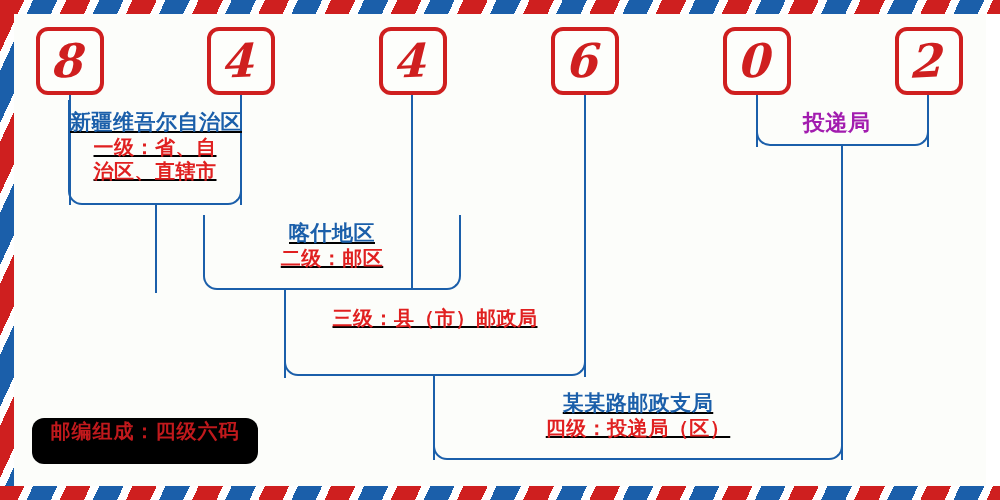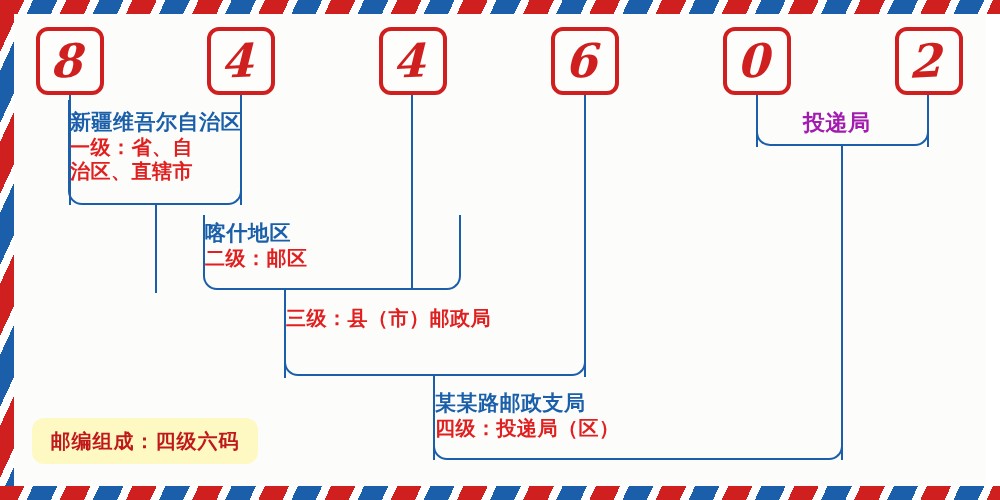--- a/index.html
+++ b/index.html
@@ -87,21 +87,23 @@
     background: #1b5faa;
   }
 
   
   .info-box {
     position: absolute;
     border: 2px solid #1b5faa;
     border-top: none;
     border-radius: 0 0 14px 14px;
     box-sizing: border-box;
+    text-align: center;
     background: transparent;
+    text-decoration: underline;
   }
   .info-title {
     color: #1b5faa;
     font-weight: 700;
     font-family: "DejaVu Serif", serif;
     font-size: 21px;
     line-height: 1.18;
     letter-spacing: 0.5px;
     white-space: nowrap;
   }
@@ -122,24 +124,23 @@
     font-weight: 700;
     font-family: Liberation Mono, monospace;
     font-size: 22px;
     white-space: nowrap;
     letter-spacing: 0.5px;
   }
 
   
   .legend-badge {
     position: absolute;
-    background: #fef9c3;
+    background: #000000;
     border-radius: 12px;
     display: flex;
-    align-items: center;
     justify-content: center;
     color: #c0191c;
     font-family: "DejaVu Serif", serif;
     font-weight: 700;
     font-size: 20px;
     letter-spacing: 1px;
     white-space: nowrap;
   }
 </style>
 </head>

